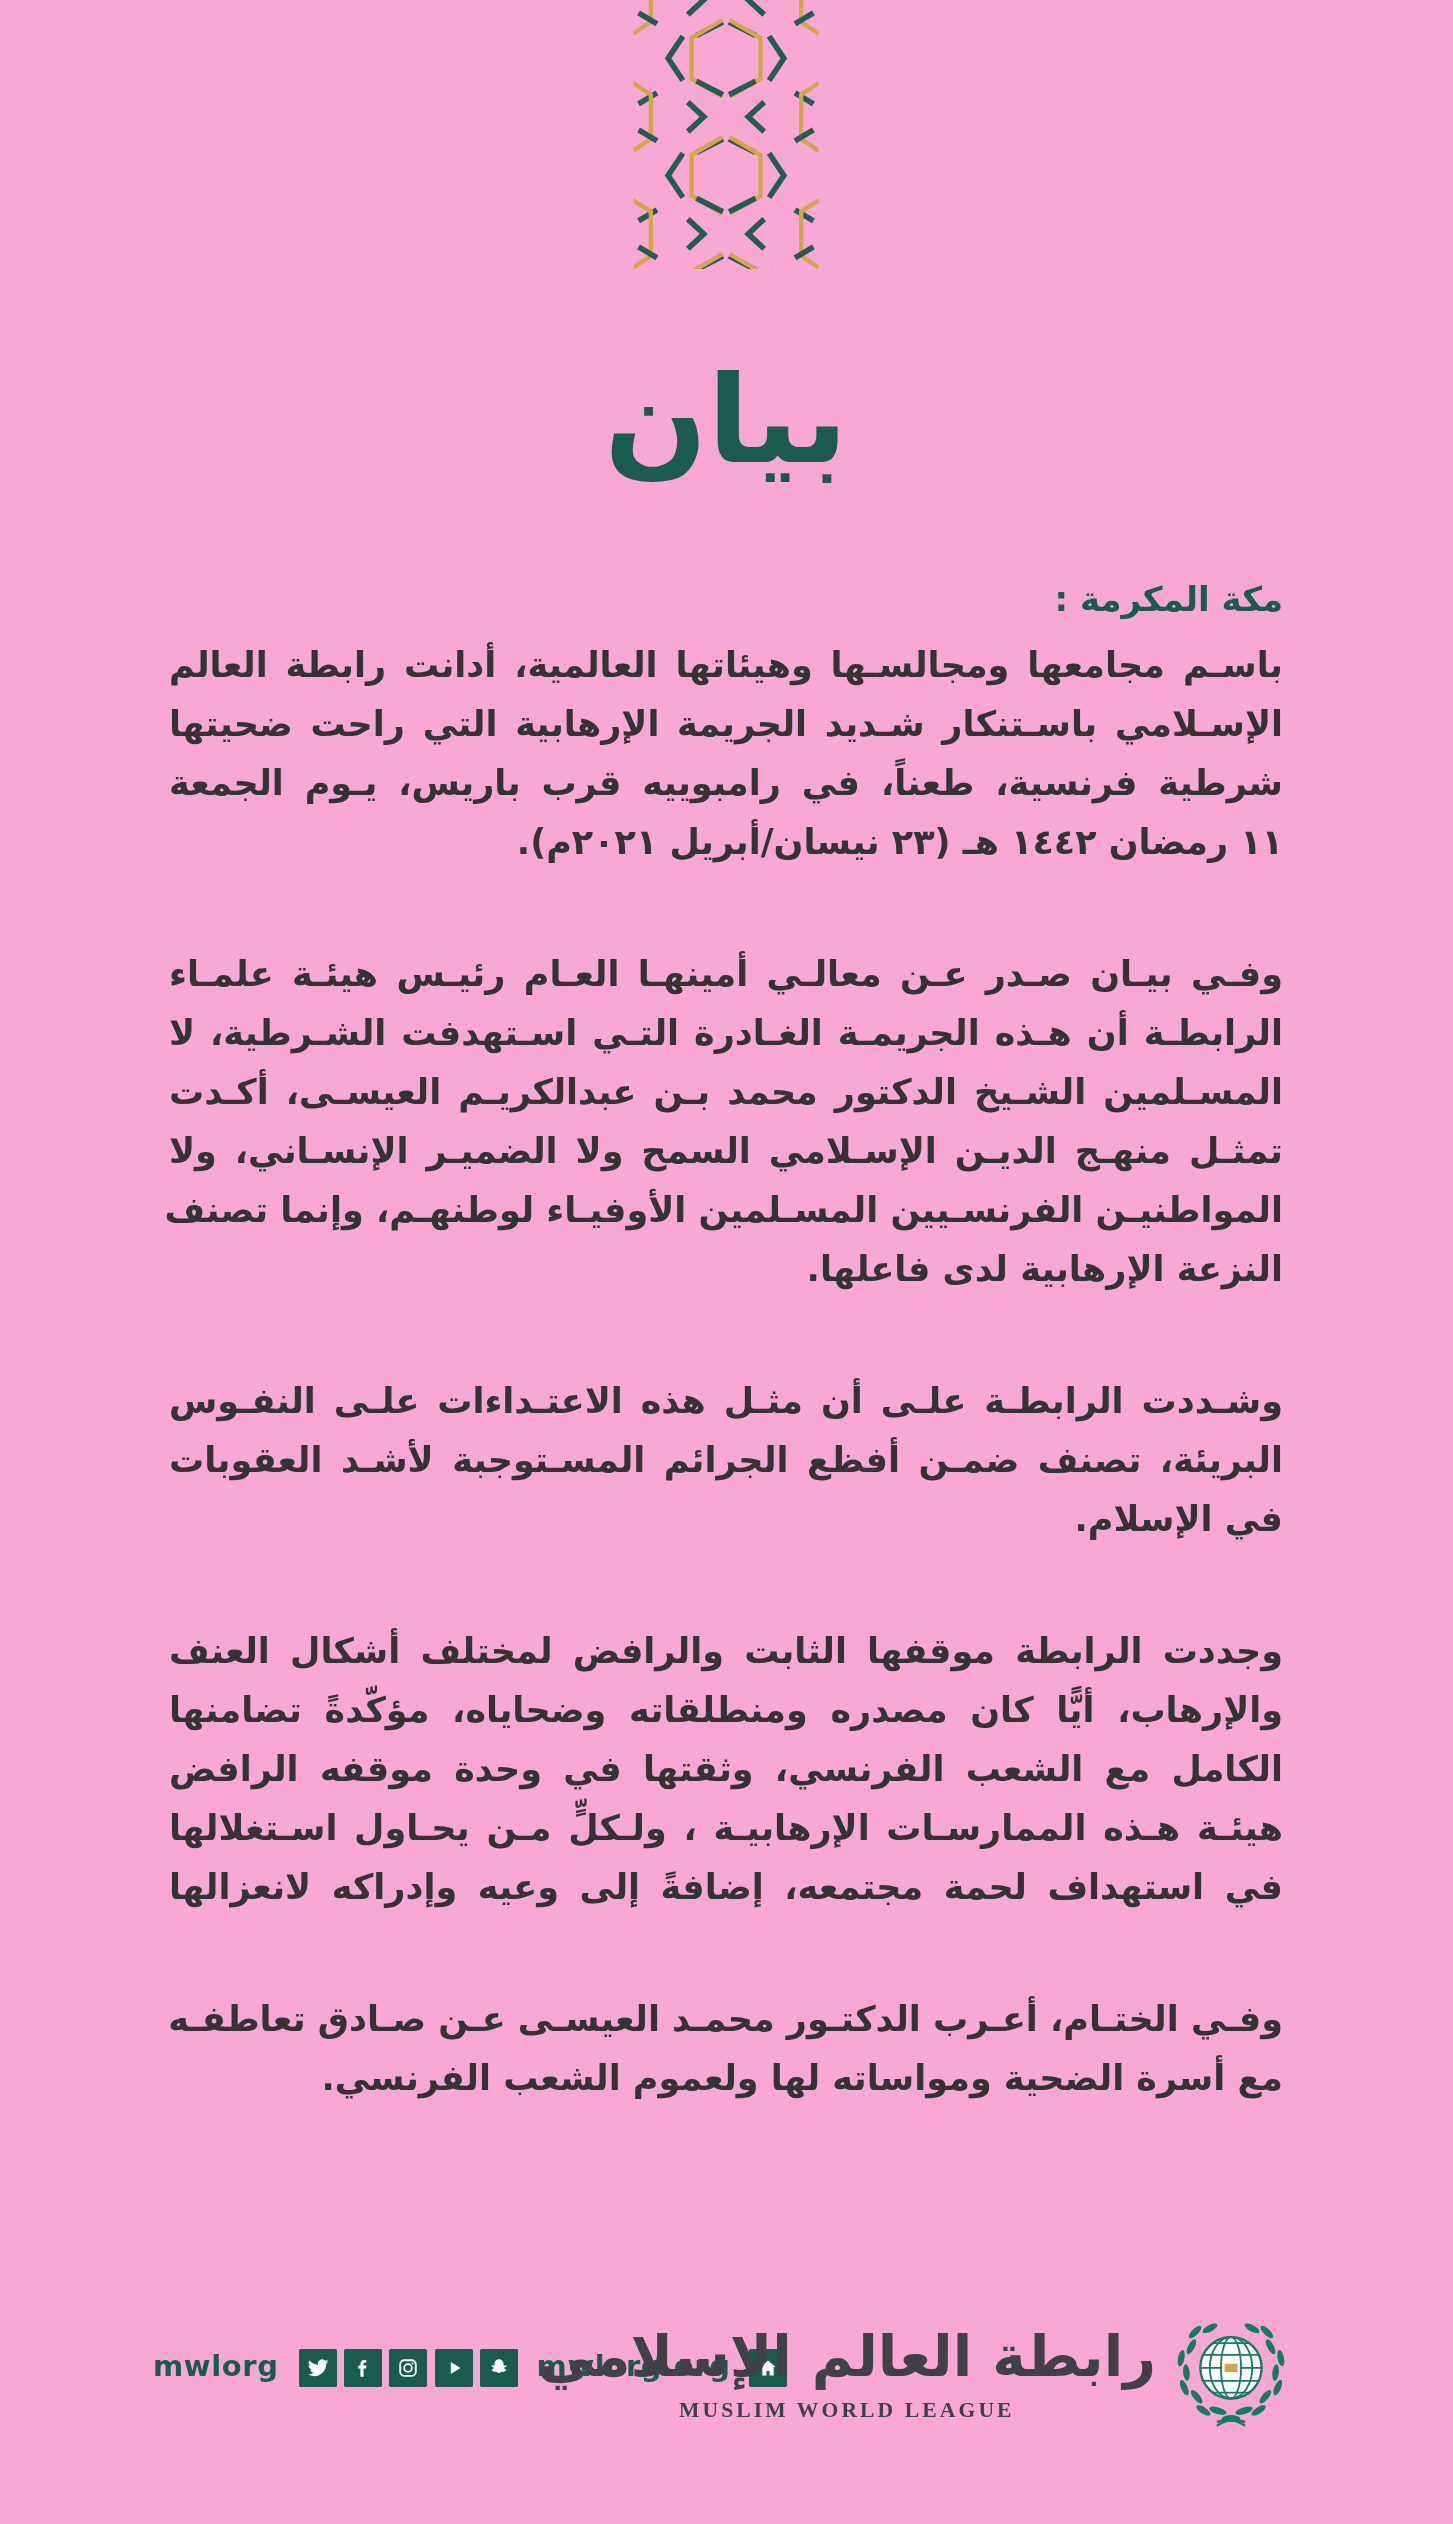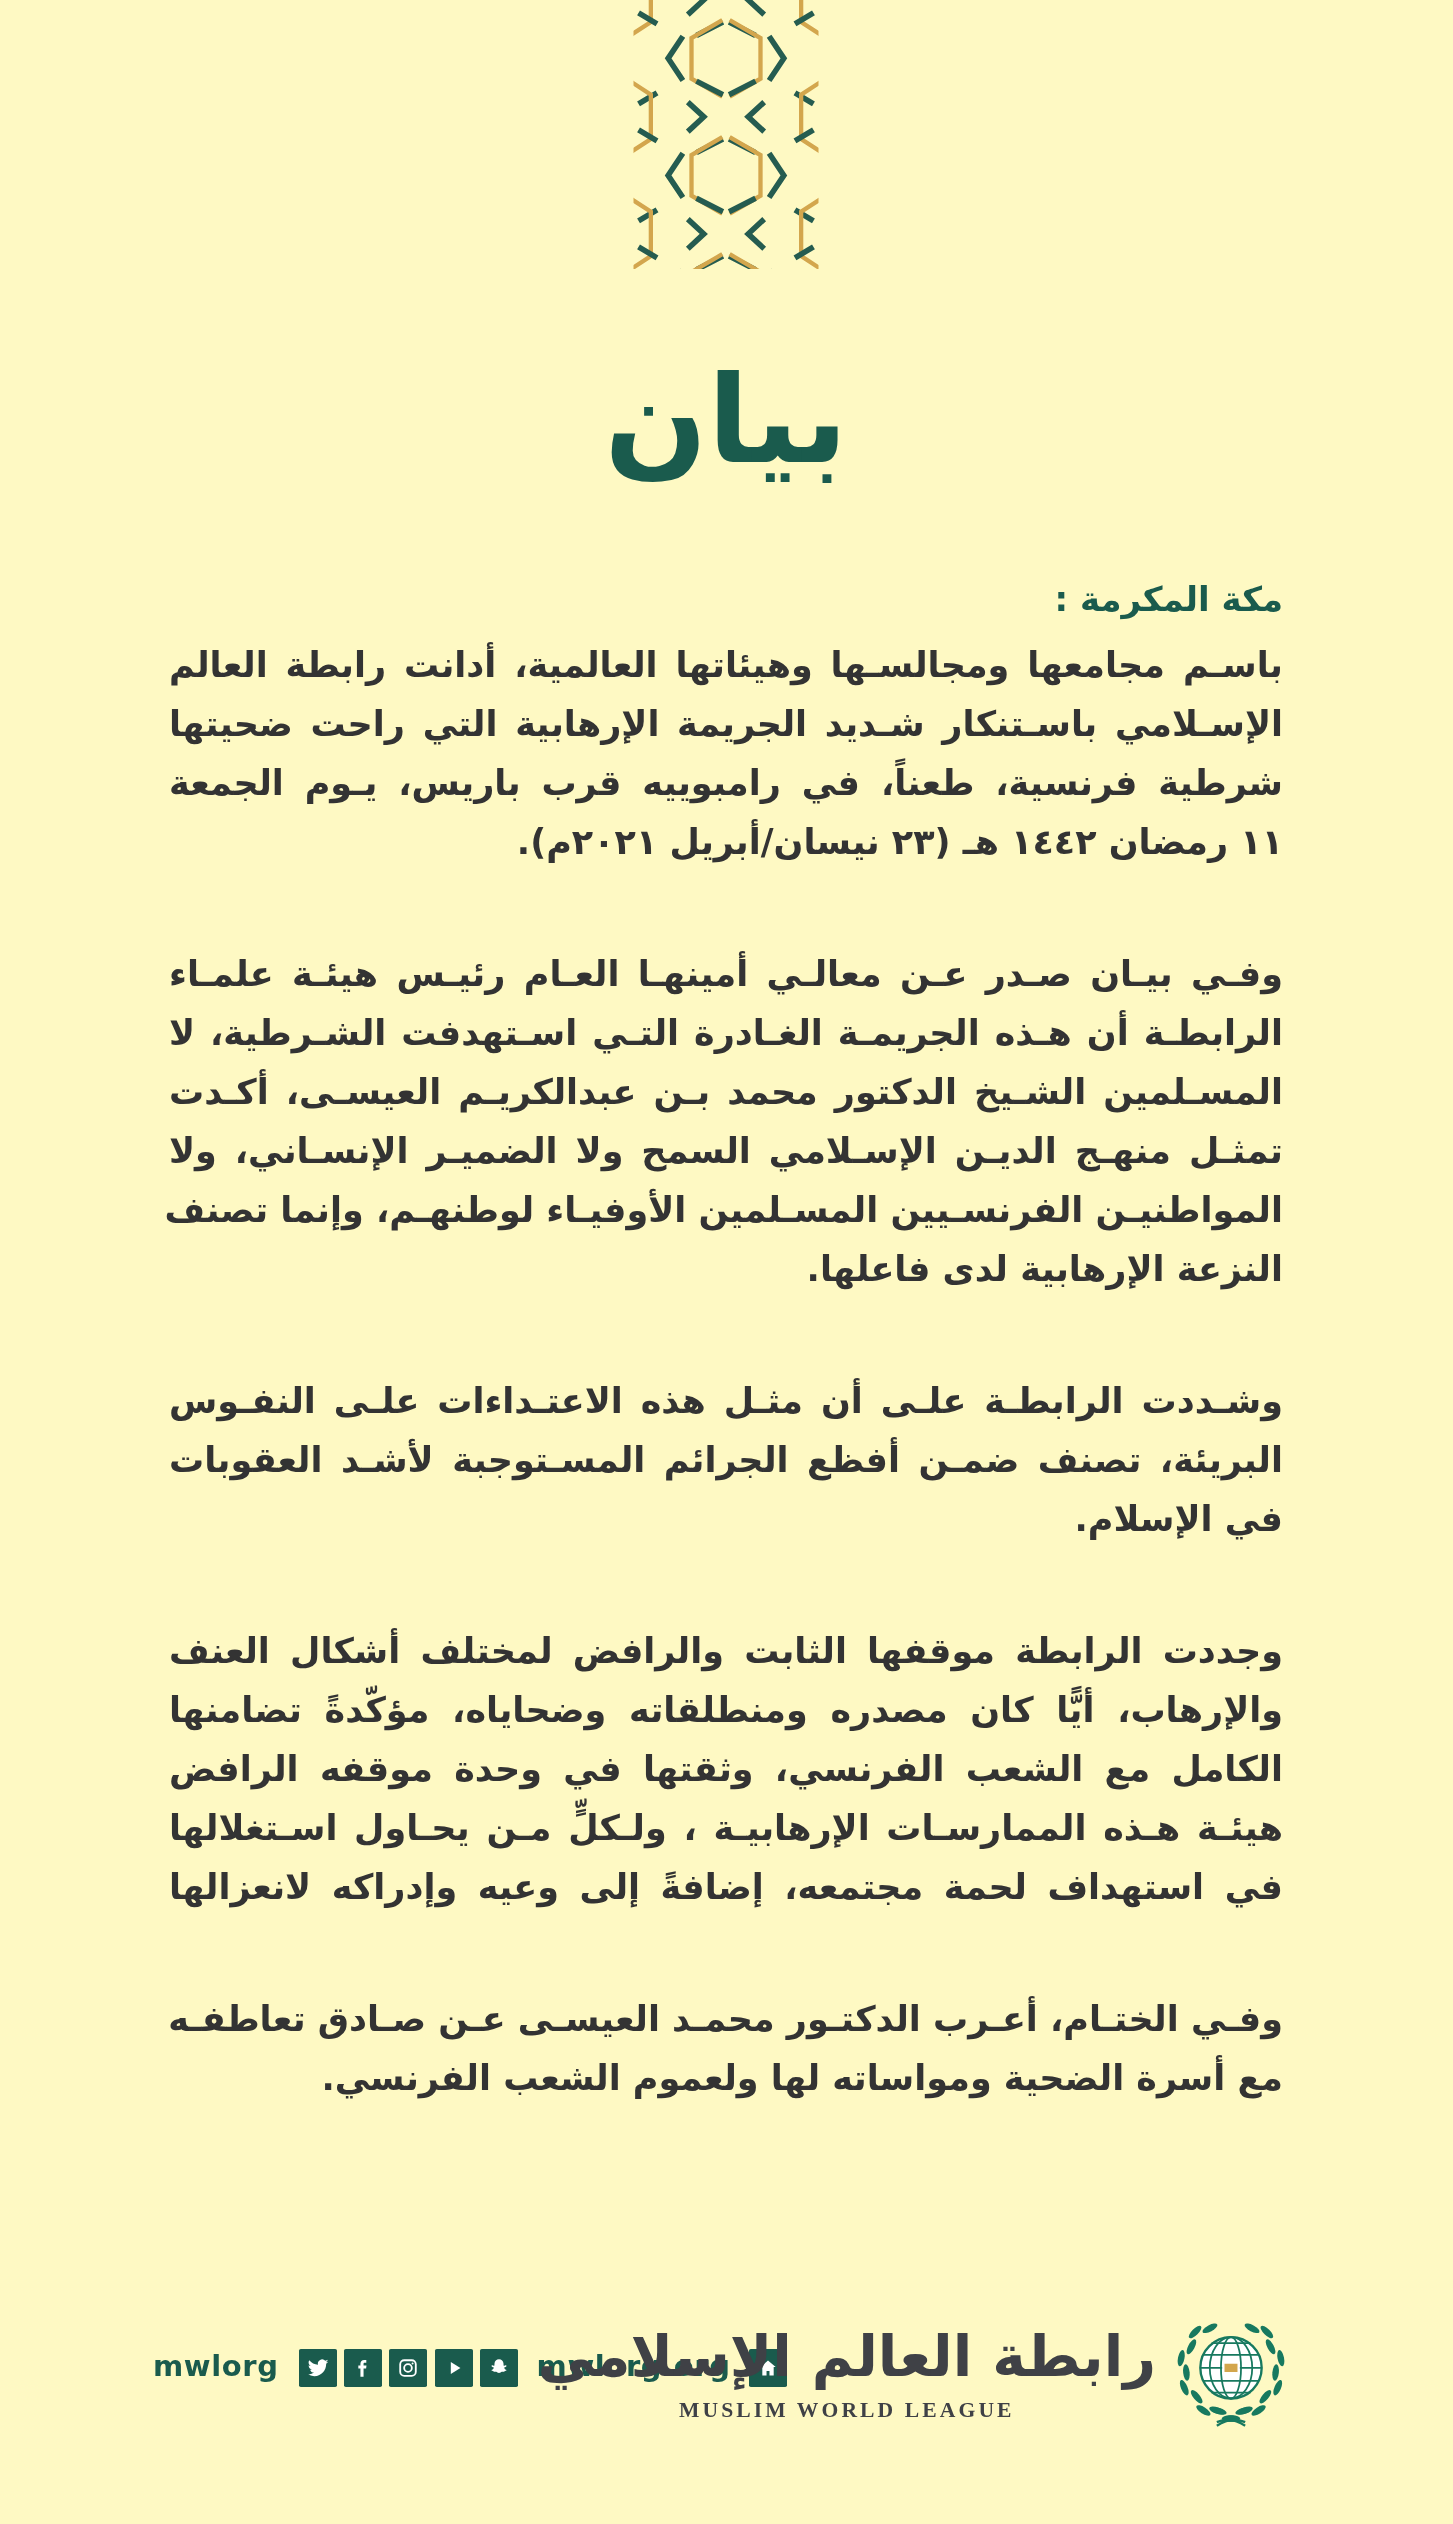--- a/index.html
+++ b/index.html
@@ -5,21 +5,21 @@
   :root{
     --green:#1A5B4D;
     --gold:#D3A64D;
     --pattern_green:#255C50;
     --emblem_green:#17795F;
     --text:#333333;
     --logo_gray:#3F4146;
   }
   html,body{margin:0;padding:0;background:#ffffff;}
   .page{
-    position:relative;width:1454px;height:2525px;background:#fef9c3;overflow:hidden;
+    position:relative;width:1454px;height:2525px;background:#f9a8d4;overflow:hidden;
     font-family:"DejaVu Sans",sans-serif;direction:rtl;
   }
   
   .ornament{position:absolute;top:-2.5px;left:50%;transform:translateX(-50%);}
   .ornament .gold{stroke:var(--gold);stroke-width:7;fill:none;}
   .ornament .grn{stroke:var(--pattern_green);stroke-width:9;fill:none;}
   
   .title{
     position:absolute;top:333px;left:0;right:0;margin:0;text-align:center;
     font-size:121px;font-weight:bold;color:var(--green);line-height:1.45;

